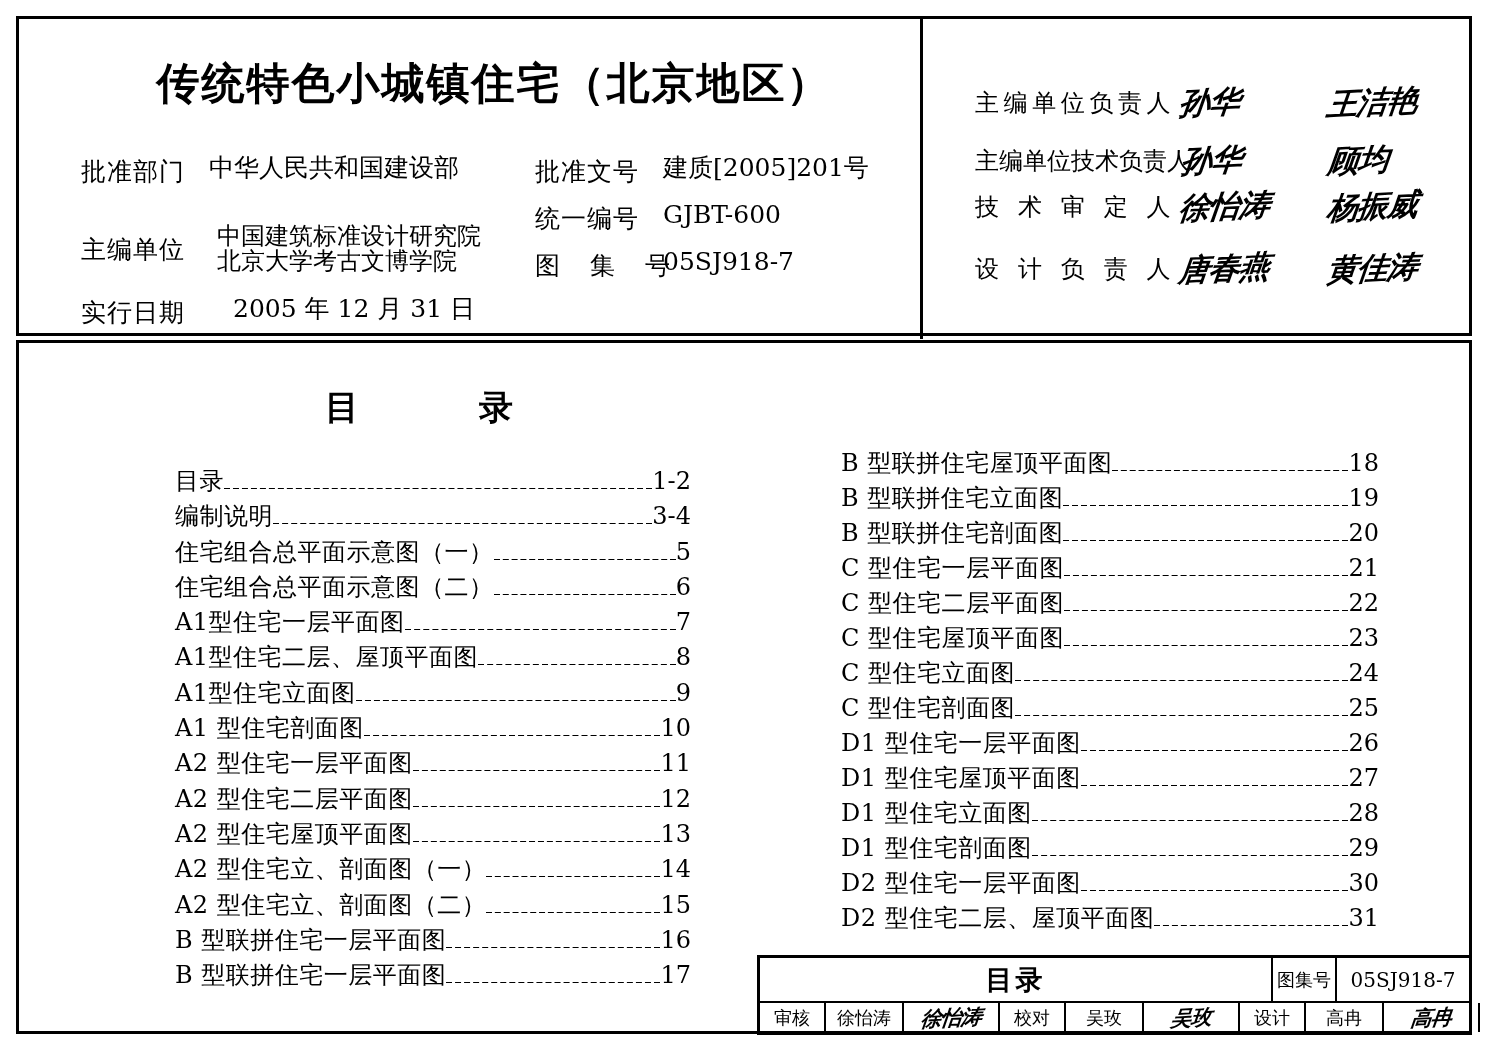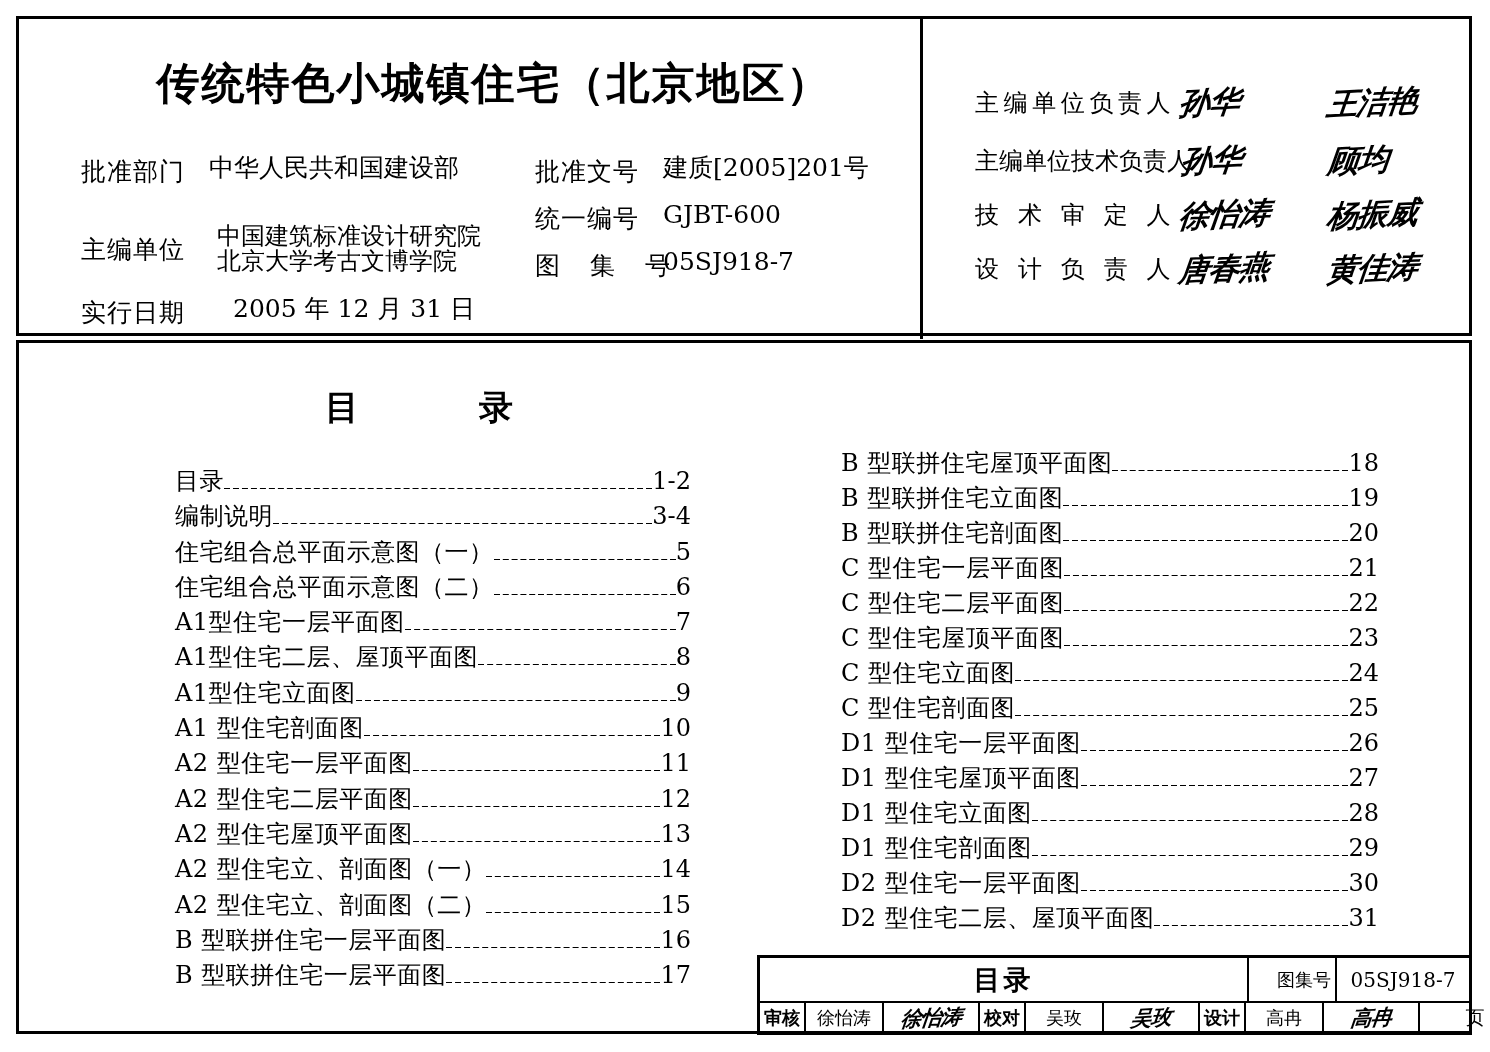--- a/index.html
+++ b/index.html
@@ -231,41 +231,40 @@
   .tb-key {
     width: 64px;
     display: flex;
     align-items: center;
     justify-content: center;
     font-size: 18px;
     letter-spacing: 0px;
     border-right: 2px solid #000;
     box-sizing: border-box;
     flex: none;
-    margin-left: 24px;
   }
   .tb-val {
     width: 132px;
     display: flex;
     align-items: center;
     justify-content: center;
     font-size: 20px;
     box-sizing: border-box;
     flex: none;
   }
   .tb-cell {
     display: flex;
     align-items: center;
     justify-content: center;
     border-right: 2px solid #000;
     box-sizing: border-box;
     font-size: 18px;
     flex: none;
   }
-  .tb-role { width: 46px; font-weight: bold; }
+  .tb-role { width: 66px; }
   .tb-name { width: 78px; }
   .tb-sig  { width: 96px; }
   .tb-sig .sign { font-size: 21px; }
   .tb-lower .tb-key { width: 64px; font-size: 19px; }
   .tb-lower .tb-val { width: 132px; font-size: 19px; border-right: none; }
 </style>
 </head>
 <body>
 
 <div id="sheet">
@@ -323,21 +322,21 @@
         <div class="sig-a"><span class="sign">孙华</span></div>
         <div class="sig-b"><span class="sign">王洁艳</span></div>
       </div>
 
       <div class="sig-row" style="top:114px;">
         <div class="sig-label tight">主编单位技术负责人</div>
         <div class="sig-a"><span class="sign">孙华</span></div>
         <div class="sig-b"><span class="sign">顾均</span></div>
       </div>
 
-      <div class="sig-row" style="top:168px;">
+      <div class="sig-row" style="top:160px;">
         <div class="sig-label">技术审定人</div>
         <div class="sig-a"><span class="sign">徐怡涛</span></div>
         <div class="sig-b"><span class="sign">杨振威</span></div>
       </div>
 
       <div class="sig-row" style="top:222px;">
         <div class="sig-label">设计负责人</div>
         <div class="sig-a"><span class="sign">唐春燕</span></div>
         <div class="sig-b"><span class="sign">黄佳涛</span></div>
       </div>

